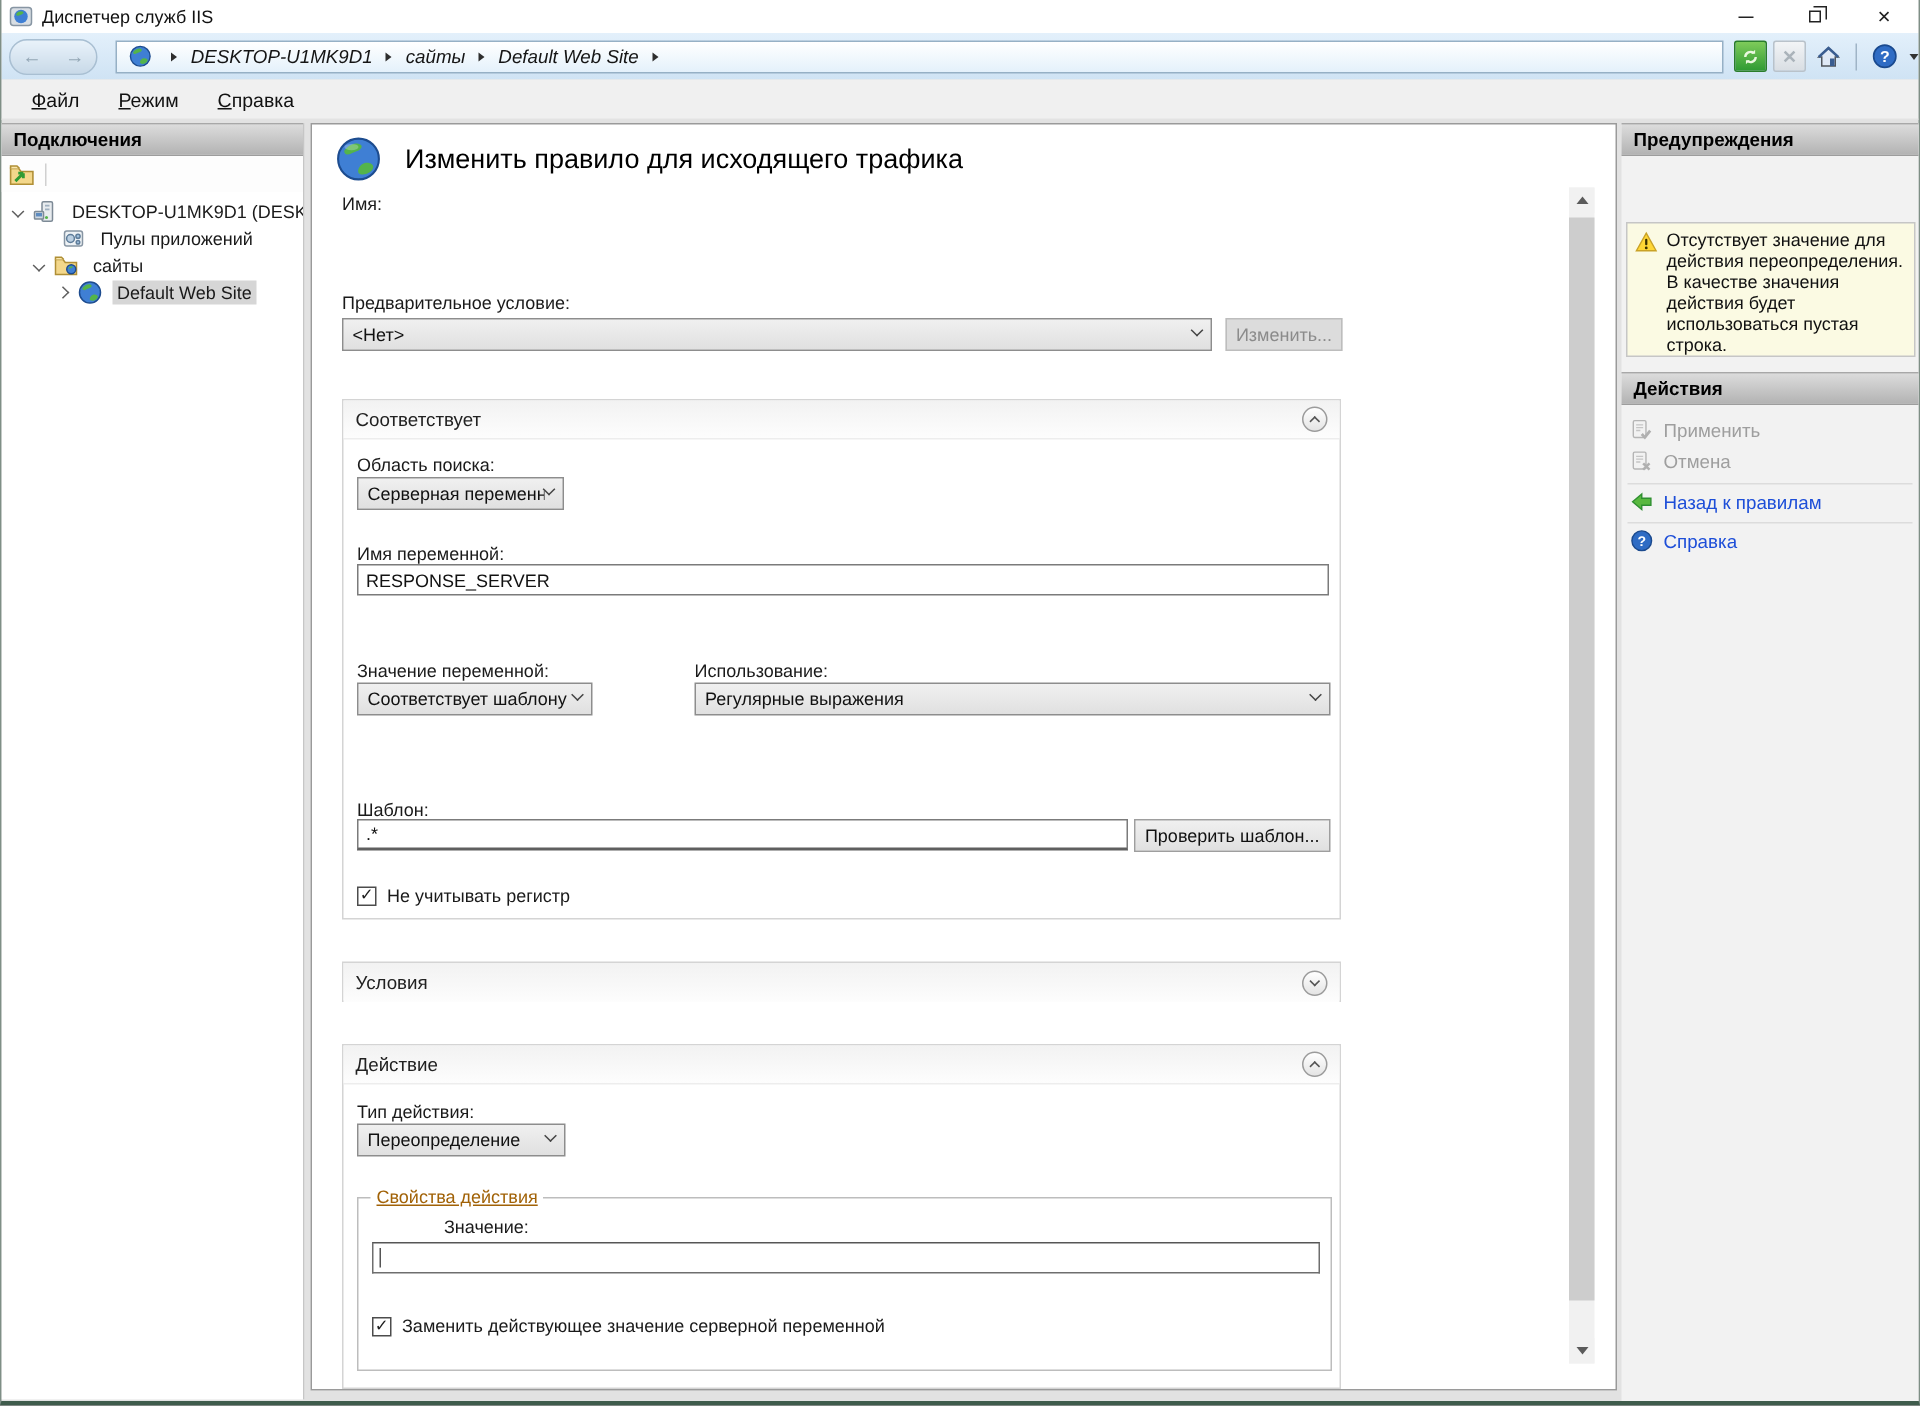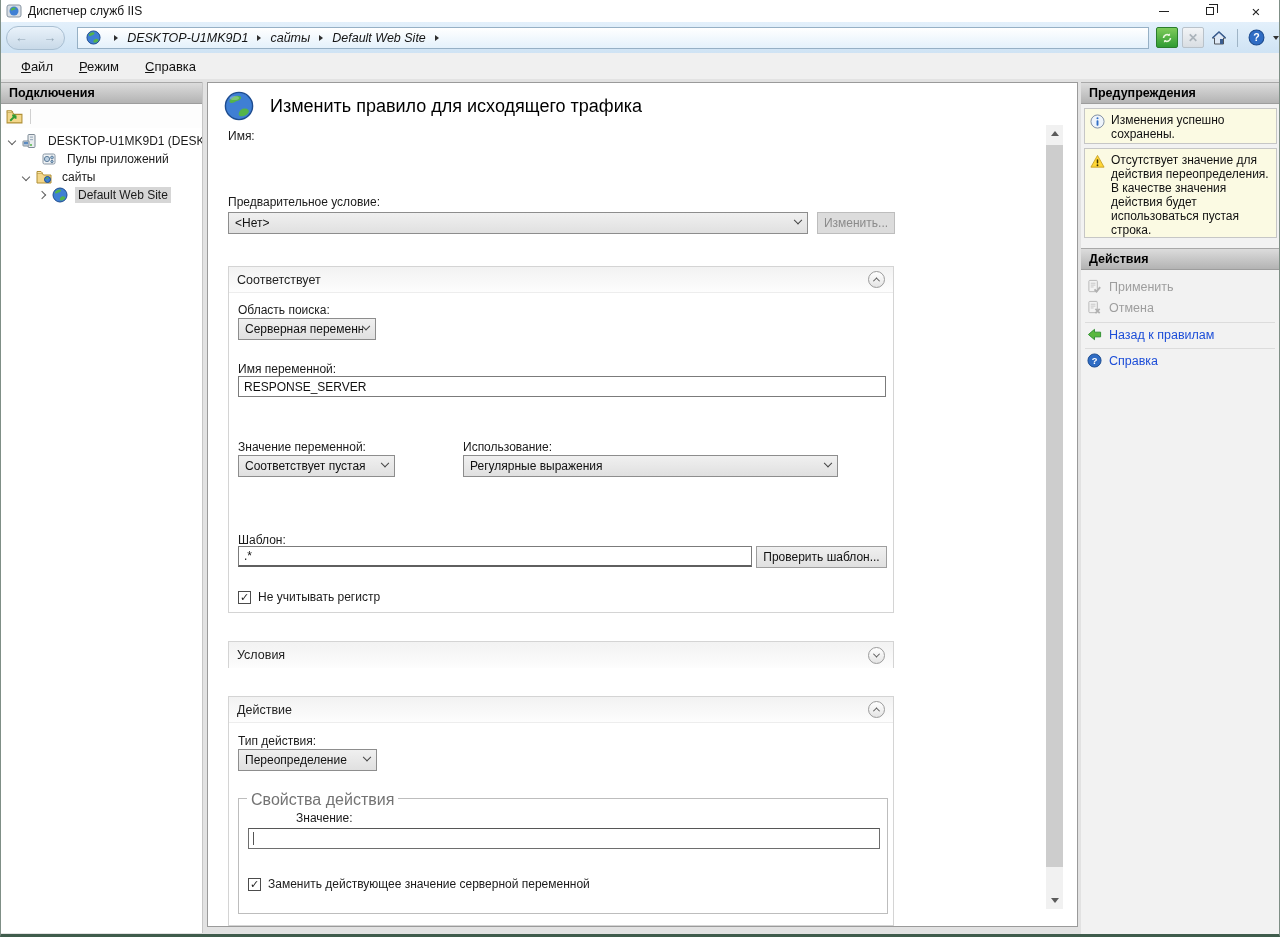--- a/index.html
+++ b/index.html
@@ -66,21 +66,21 @@
   .btn.disabled{background:#dcdcdc;border-color:#bdbdbd;color:#8b8b8b;}
   .section{position:absolute;border:1px solid #d4d4d4;background:#fff;}
   .sec-header{height:26px;background:linear-gradient(#f2f2f2,#fdfdfd);display:flex;align-items:center;padding:0 8px;font-size:12.5px;color:#222;border-bottom:1px solid #ededed;}
   .sec-btn{margin-left:auto;width:17px;height:17px;border-radius:50%;border:1px solid #9b9b9b;background:linear-gradient(#ffffff,#e4e4e4);display:flex;align-items:center;justify-content:center;}
   .sec-btn .chev{width:5px;height:5px;border-color:#555;}
   .sec-btn .chev.up{transform:rotate(-135deg) translate(-1px,-1px);}
   .sec-btn .chev.down{transform:rotate(45deg) translate(-1px,-1px);}
   .cbrow{position:absolute;display:flex;align-items:center;gap:7px;font-size:12px;}
   .cbox{width:13px;height:13px;border:1px solid #4c4c4c;background:#fff;display:flex;align-items:center;justify-content:center;font-size:11px;color:#1c1c1c;line-height:1;}
   .fieldset{position:absolute;border:1px solid #bdbdbd;}
-  .fs-legend{position:absolute;top:-8px;left:8px;background:#fff;padding:0 4px;font-size:16px;color:#737373;}
+  .fs-legend{position:absolute;top:-8px;left:8px;background:#fff;padding:0 4px;font-size:12px;color:#a16207;text-decoration:underline;}
   .caret-line{position:absolute;width:1px;height:13px;background:#555;}
   
   .scrollbar{position:absolute;left:838px;top:42px;width:17px;height:784px;background:#f1f1f1;}
   .sb-arrow{position:absolute;left:0;width:17px;height:17px;display:flex;align-items:center;justify-content:center;background:#f1f1f1;}
   .tri-up{width:0;height:0;border-left:4px solid transparent;border-right:4px solid transparent;border-bottom:5px solid #5b5b5b;}
   .tri-down{width:0;height:0;border-left:4px solid transparent;border-right:4px solid transparent;border-top:5px solid #5b5b5b;}
   .sb-thumb{position:absolute;left:0;top:20px;width:17px;height:722px;background:#cdcdcd;}
   
   .right-panel{position:absolute;top:82px;left:1080px;width:200px;height:852px;background:#f2f2f2;}
   .rp-header{position:absolute;left:0;width:200px;}
@@ -271,25 +271,25 @@
       <div class="lbl" style="left:9px;top:36px;">Область поиска:</div>
       <div class="combo" style="left:9px;top:51px;width:138px;">
         <span style="overflow:hidden;white-space:nowrap;">Серверная переменн</span>
         <span class="cchev"></span>
       </div>
       <div class="lbl" style="left:9px;top:95px;">Имя переменной:</div>
       <input class="tinput" style="left: 9px; top: 109px; width: 648px;" value="RESPONSE_SERVER">
 
       <div class="lbl" style="left:9px;top:173px;">Значение переменной:</div>
       <div class="combo" style="left:9px;top:188px;width:157px;">
-        <span style="overflow:hidden;white-space:nowrap;">Соответствует пустая</span>
+        <span style="overflow:hidden;white-space:nowrap;">Соответствует шаблону</span>
         <span class="cchev"></span>
       </div>
       <div class="lbl" style="left:234px;top:173px;">Использование:</div>
-      <div class="combo" style="left:234px;top:188px;width:375px;">
+      <div class="combo" style="left:234px;top:188px;width:424px;">
         <span>Регулярные выражения</span>
         <span class="cchev"></span>
       </div>
 
       <div class="lbl" style="left:9px;top:266px;">Шаблон:</div>
       <input class="tinput" style="left: 9px; top: 279px; width: 514px; border-bottom: 2px solid rgb(95, 95, 95);" value=".*">
       <button class="btn" style="left:527px;top:279px;width:131px;">Проверить шаблон...</button>
 
       <div class="cbrow" style="left:9px;top:323px;">
         <span class="cbox">✓</span>
@@ -337,30 +337,20 @@
       <div class="sb-thumb"></div>
       <div class="sb-arrow" style="bottom:0;">
           <span class="tri-down"></span>
         </div>
     </div>
   </div>
 
   <div class="right-panel">
     <div class="panel-header rp-header" style="top:0;">Предупреждения</div>
 
-    <div class="alert-box" style="top:26px;height:36px;">
-      <span class="aicon">
-        <svg viewBox="0 0 16 16" width="15" height="15">
-            <circle cx="8" cy="8" r="7" fill="#eef4fb" stroke="#7c8aa0"></circle>
-            <circle cx="8" cy="4.6" r="1.1" fill="#2f6cc4"></circle>
-            <rect x="7" y="6.6" width="2" height="6" rx="0.8" fill="#2f6cc4"></rect>
-          </svg>
-      </span>
-      <span class="atext">Изменения успешно сохранены.</span>
-    </div>
 
     <div class="alert-box" style="top:66px;height:90px;">
       <span class="aicon">
         <svg viewBox="0 0 16 16" width="15" height="15">
             <path d="M8 1.5 15 14H1z" fill="#ffd635" stroke="#c9a227"></path>
             <rect x="7.2" y="5.5" width="1.6" height="4.6" rx="0.7" fill="#3a3000"></rect>
             <circle cx="8" cy="12" r="1" fill="#3a3000"></circle>
           </svg>
       </span>
       <span class="atext">Отсутствует значение для действия переопределения. В качестве значения действия будет использоваться пустая строка.</span>

